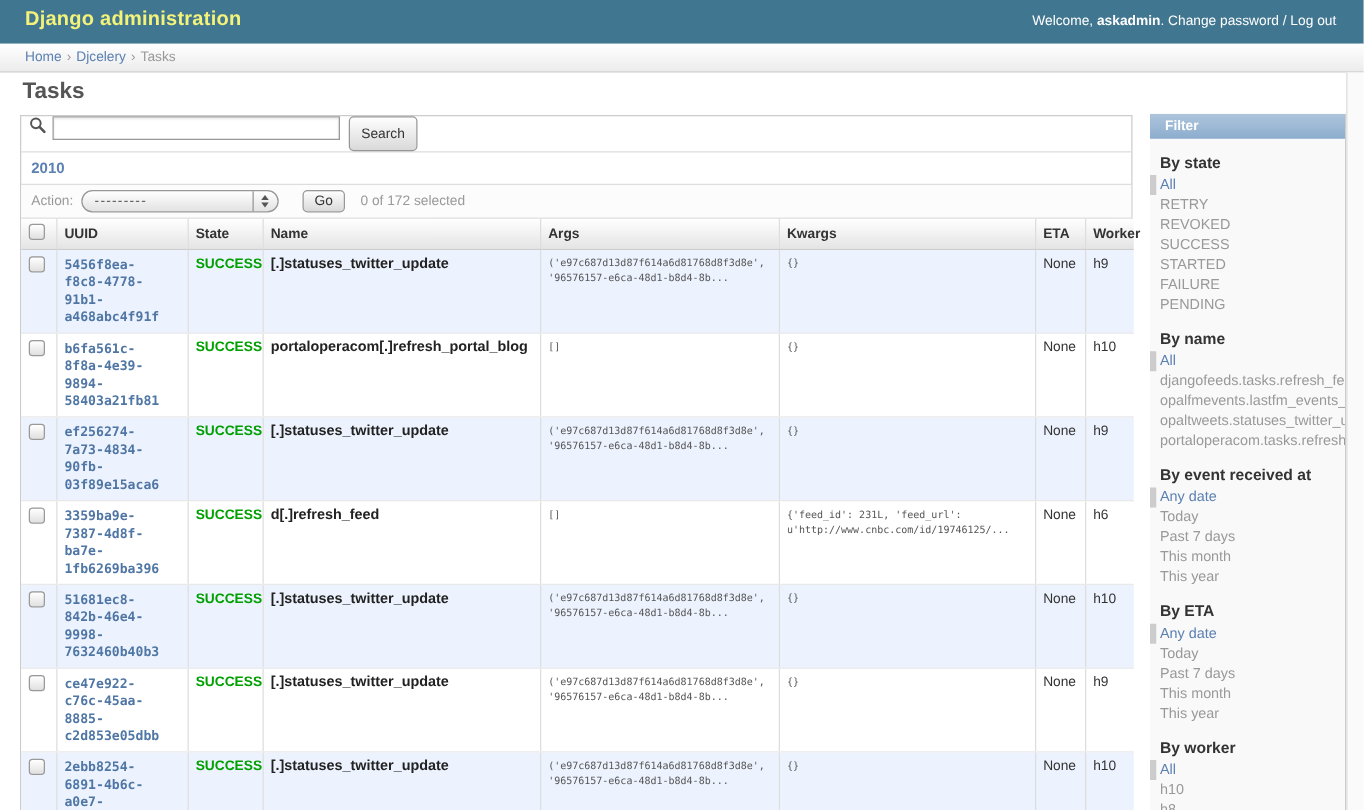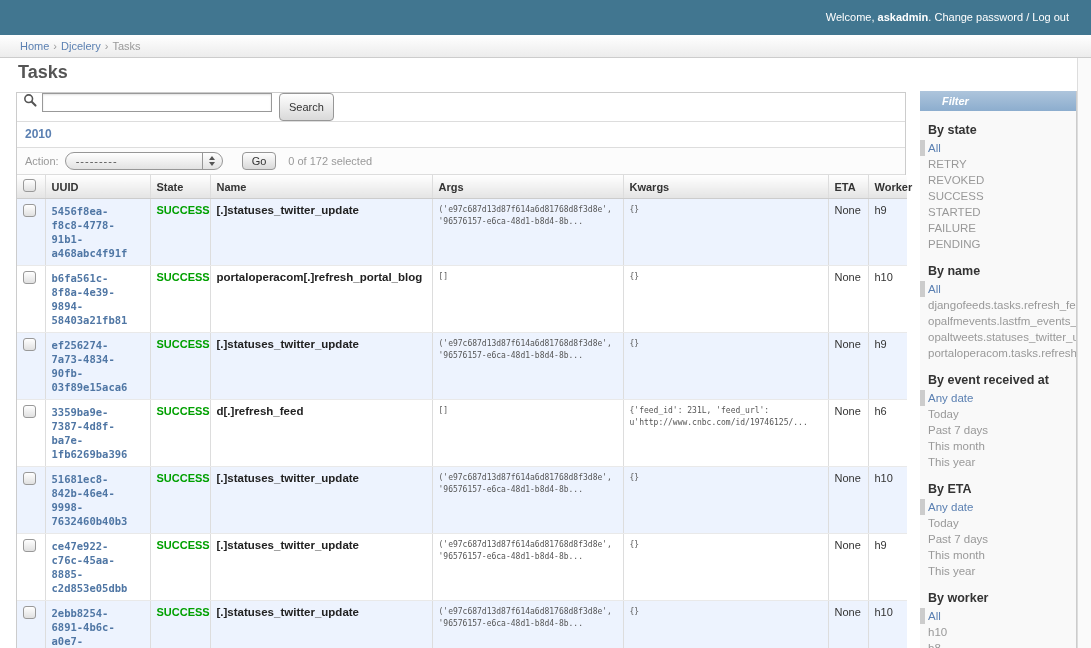--- a/index.html
+++ b/index.html
@@ -75,38 +75,39 @@
   .state-success { color:#00A000; font-weight:bold; font-size:11px; }
   .task-name { font-weight:bold; font-size:11.5px; color:#222;margin-top:48px; }
   .mono-line { font-family:"DejaVu Sans Mono",monospace; font-size:8px; color:#555; line-height:12px; white-space:nowrap; overflow:hidden; }
   .checkbox { display:inline-block; width:11px; height:11px; border:1px solid #999; border-radius:3px; background:linear-gradient(#fff,#e0e0e0); cursor:pointer; }
 
   
   #filter {
     position:absolute; left:920px; top:91px; width:157px; height:557px; box-sizing:border-box;
     background:#f9f9f9; border-right:1px solid #ccc; overflow:hidden;
   }
-  #filter h2 { margin:0; background:linear-gradient(#aec5dc,#8cadce); color:#fff; font-size:11px; font-weight:bold; padding:4px 22px;font-style:italic; }
+  #filter h2 { margin:0; background:linear-gradient(#aec5dc,#8cadce); color:#fff; font-size:11px; font-weight:bold; padding:4px 12px; }
   #filter h3 { margin:12px 0 3px; padding:0 8px; font-size:12.5px; font-weight:bold; color:#333; }
   #filter ul { list-style:none; margin:0 0 4px 0; padding:0; }
   #filter li { font-size:11.5px; line-height:16px; white-space:nowrap; overflow:hidden; border-left:5px solid transparent; padding-left:3px; }
   #filter li.selected { border-left-color:#ccc; }
   #filter li a { color:#999; }
   #filter li.selected a { color:#5b80b2; }
 
   
   #scroll-strip {
     position:absolute; left:1077px; top:58px; width:14px; height:590px; box-sizing:border-box;
     background:#fafafa; border-left:1px solid #ddd;
   }
 </style>
 </head>
 <body>
 
 <div id="header">
+  <span id="branding">Django administration</span>
   <div id="user-tools"><span>Welcome, </span><strong>askadmin</strong><span>. </span><a href="#">Change password</a><span> / </span><a href="#">Log out</a></div>
 </div>
 
 <div id="breadcrumbs"><a href="#">Home</a><span class="crumb-sep">›</span><a href="#">Djcelery</a><span class="crumb-sep">›</span><span>Tasks</span></div>
 
 <h1 id="page-title">Tasks</h1>
 
 <div id="changelist">
 
   <div id="search-row">

